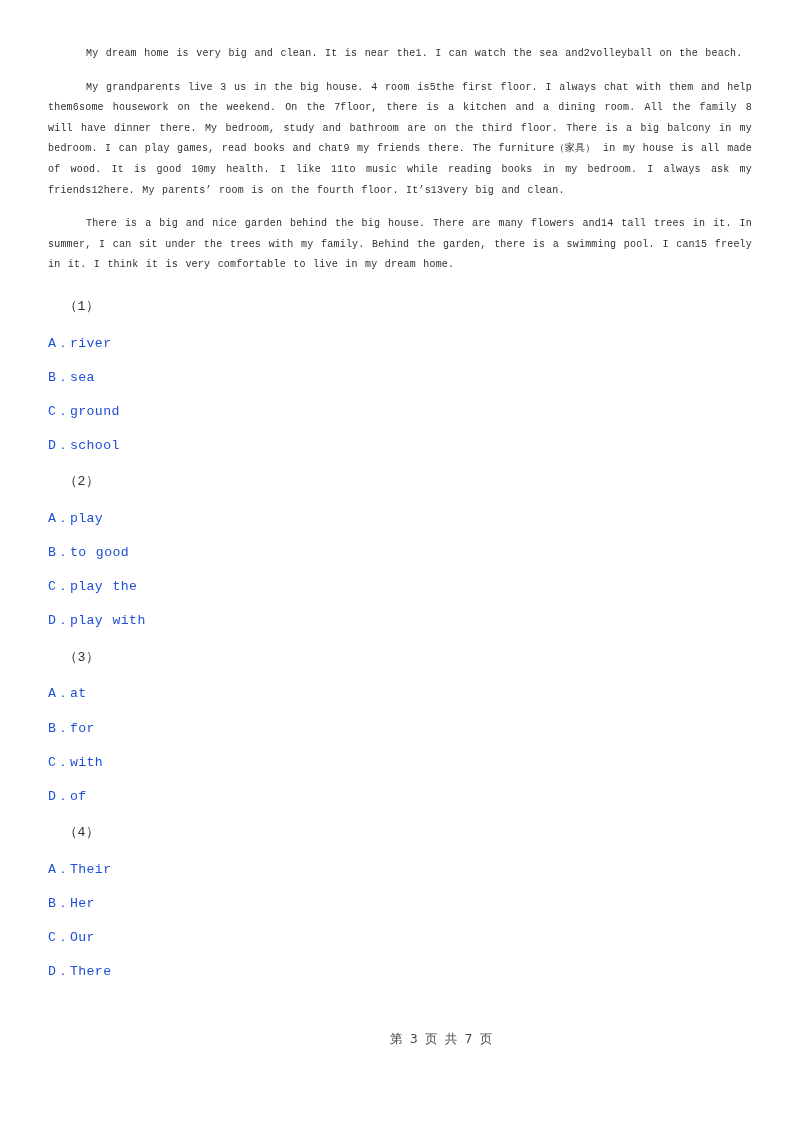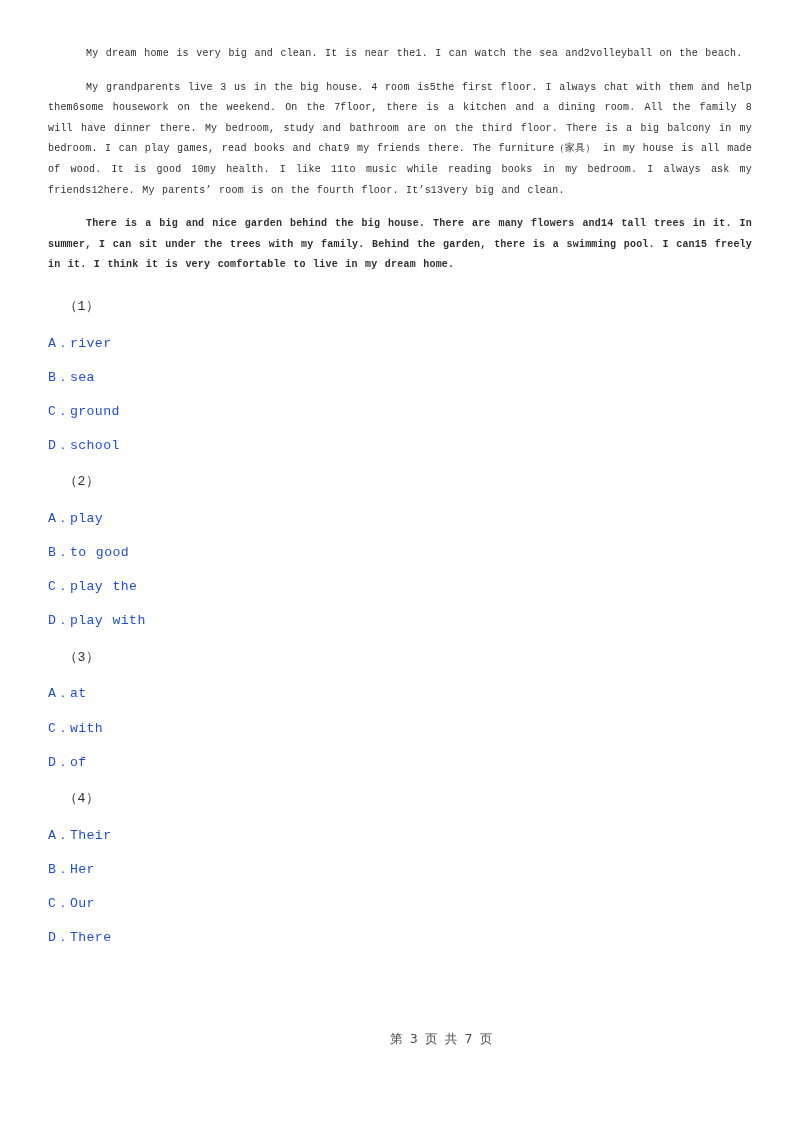--- a/index.html
+++ b/index.html
@@ -40,21 +40,20 @@
     line-height: 20.6px;
     letter-spacing: 0.2px;
     word-spacing: 1.2px;
     color: #2f2f2f;
   }
   .para + .para {
     margin-top: 13px;
   }
   .para:last-of-type {
     text-align: justify;
-    font-weight: bold;
   }
   .questions {
     margin-top: 21px;
   }
   .qnum {
     font-size: 13.2px;
     line-height: 20.6px;
     padding-left: 16px;
     margin: 0;
     letter-spacing: 0.4px;
@@ -120,20 +119,21 @@
         <div class="qnum">（2）</div>
         <div class="opt">A．play</div>
         <div class="opt">B．to good</div>
         <div class="opt">C．play the</div>
         <div class="opt">D．play with</div>
       </div>
 
       <div class="q-block">
         <div class="qnum">（3）</div>
         <div class="opt">A．at</div>
+        <div class="opt">B．for</div>
         <div class="opt">C．with</div>
         <div class="opt">D．of</div>
       </div>
 
       <div class="q-block">
         <div class="qnum">（4）</div>
         <div class="opt">A．Their</div>
         <div class="opt">B．Her</div>
         <div class="opt">C．Our</div>
         <div class="opt">D．There</div>

